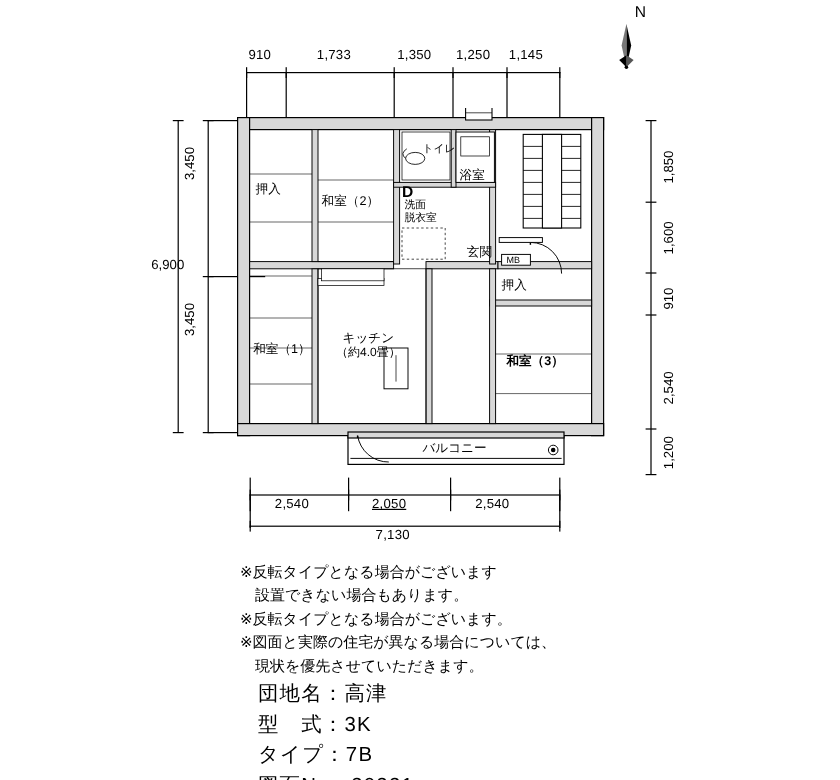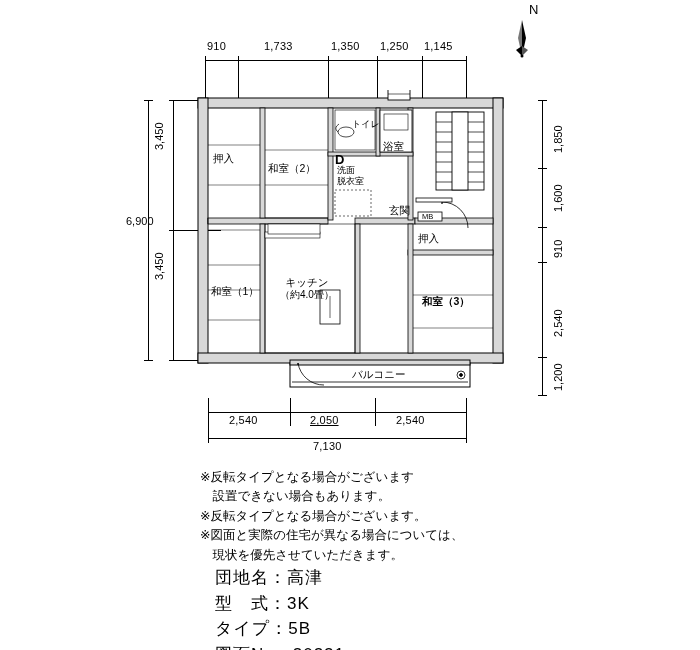--- a/index.html
+++ b/index.html
@@ -245,20 +245,20 @@
   </div>
 
   <div class="abs" style="left:215px;top:565px;">
     <div class="info">
       <span>団地名：</span><span>高津</span>
     </div>
     <div class="info">
       <span>型　式：</span><span>3K</span>
     </div>
     <div class="info">
-      <span>タイプ：</span><span>5B</span>
+      <span>タイプ：</span><span>7B</span>
     </div>
     <div class="info">
       <span>図面No：</span><span>30221</span>
     </div>
   </div>
 
 </div>
 
 </body></html>

